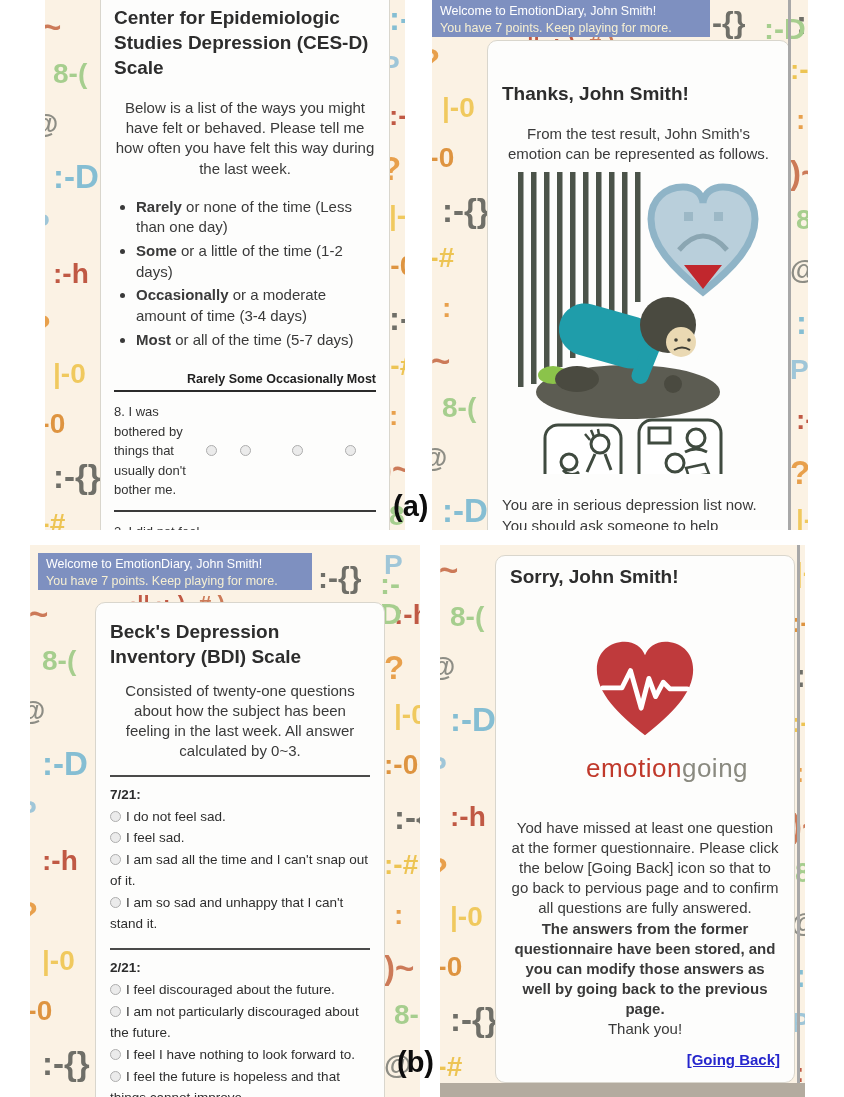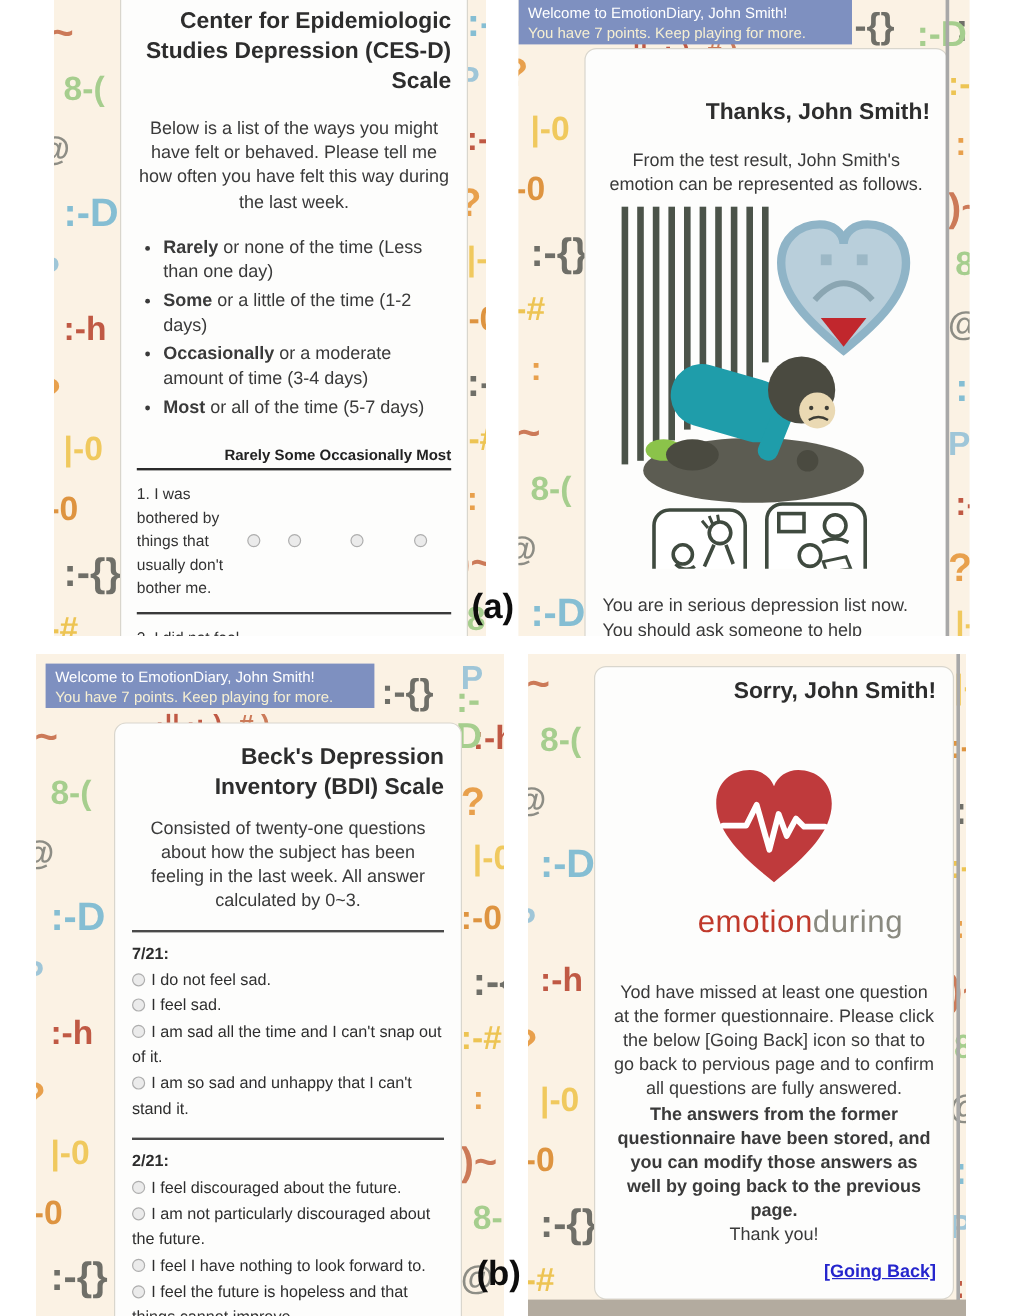--- a/index.html
+++ b/index.html
@@ -13,21 +13,21 @@
   .bar-glyph{position:absolute;z-index:1;font-weight:bold;font-size:30px;line-height:1;}
   .card{position:absolute;background:#fdfdfc;border:1px solid #d9d6cd;border-radius:10px;z-index:2;box-sizing:border-box;}
   .notif{position:absolute;background:#7e90c0;z-index:3;padding:3px 8px;box-sizing:border-box;
          font-size:12.5px;line-height:1.32;}
   .notif .l1{color:#ffffff;}
   .notif .l2{color:#f6efd2;}
   .scrollbar{position:absolute;top:0;bottom:0;width:3px;background:#a8a8a8;z-index:4;}
   .fig-label{position:absolute;font-size:29px;font-weight:bold;color:#0d0d0d;z-index:6;}
 
   
-  .card-title{font-weight:bold;font-size:19px;line-height:1.32;text-align:right;color:#2d2d2d;}
+  .card-title{font-weight:bold;font-size:19px;line-height:1.32;text-align:left;color:#2d2d2d;}
   .card-para{font-size:15px;line-height:1.34;text-align:center;color:#3a3a3a;}
 
   
   #card-a1{left:55px;top:-12px;width:290px;min-height:560px;padding:14px 13px 10px;}
   #card-a1 .card-title{margin:2px 0 18px;}
   .cesd-bullets{margin:18px 0 0;padding-left:22px;font-size:15px;line-height:1.38;text-align:left;color:#3a3a3a;}
   .cesd-bullets li{margin-bottom:3px;}
   .cesd-header{font-weight:bold;font-size:12.5px;text-align:right;margin-top:22px;padding-bottom:4px;
                border-bottom:2px solid #2b2b2b;color:#222;}
   .cesd-row{position:relative;border-bottom:2px solid #3a3a3a;padding:10px 0;}
@@ -98,21 +98,21 @@
       <div class="card-para">Below is a list of the ways you might have felt or behaved. Please tell me how often you have felt this way during the last week.</div>
       <ul class="cesd-bullets">
           <li><strong>Rarely</strong> or none of the time (Less than one day)</li>
           <li><strong>Some</strong> or a little of the time (1-2 days)</li>
           <li><strong>Occasionally</strong> or a moderate amount of time (3-4 days)</li>
           <li><strong>Most</strong> or all of the time (5-7 days)</li>
         </ul>
       <div class="cesd-header">Rarely Some Occasionally Most</div>
       <div>
           <div class="cesd-row">
-            <div class="qt">1. I was bothered by things that usually don't bother me.</div>
+            <div class="qt">8. I was bothered by things that usually don't bother me.</div>
             <span class="radio" style="left: 35%;"></span>
             <span class="radio" style="left: 48%;"></span>
             <span class="radio" style="left: 68%;"></span>
             <span class="radio" style="left: 88%;"></span>
           </div>
           <div class="cesd-row">
             <div class="qt">2. I did not feel like eating; my</div>
           </div>
         </div>
     </div>
@@ -300,21 +300,21 @@
 
     <div class="card" id="card-b2">
       <div class="card-title">Sorry, John Smith!</div>
 
       <svg class="logo-heart" width="116" height="104" viewBox="0 0 120 108">
         <path d="M60,104 C32,82 10,60 10,36 C10,17 24,7 39,7 C49,7 57,13 60,21 C63,13 71,7 81,7 C96,7 110,17 110,36 C110,60 88,82 60,104 Z" fill="#bf3a3c"></path>
         <polyline points="16,55 36,55 45,37 56,76 64,45 71,64 79,49 86,56 104,56" fill="none" stroke="#ffffff" stroke-width="5" stroke-linejoin="round" stroke-linecap="round"></polyline>
       </svg>
 
       <div class="logo-word">
-        <span style="color:#c0392b;margin-left:44px;">emotion</span><span style="color:#8a8a80;">during</span>
+        <span style="color:#c0392b;margin-left:44px;">emotion</span><span style="color:#8a8a80;">going</span>
       </div>
 
       <div class="card-para sorry-p1">Yod have missed at least one question at the former questionnaire. Please click the below [Going Back] icon so that to go back to pervious page and to confirm all questions are fully answered.</div>
       <div class="card-para sorry-p2">The answers from the former questionnaire have been stored, and you can modify those answers as well by going back to the previous page.</div>
       <div class="card-para">Thank you!</div>
       <a class="sorry-link" href="#">[Going Back]</a>
     </div>
     <div class="scrollbar" style="left:357px;"></div>
     <div class="bottom-band"></div>
   </div>

